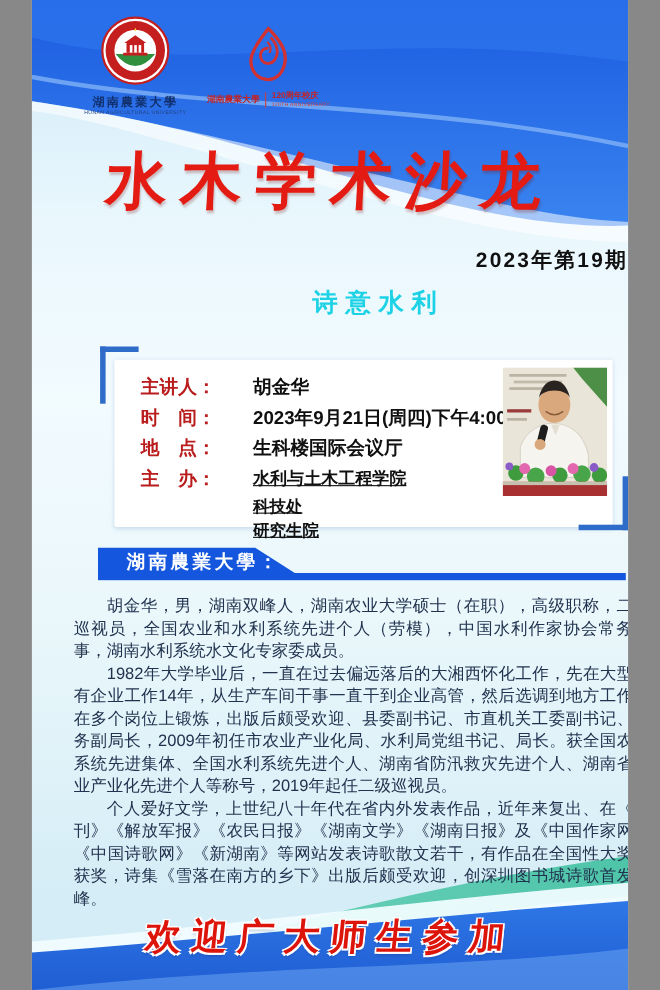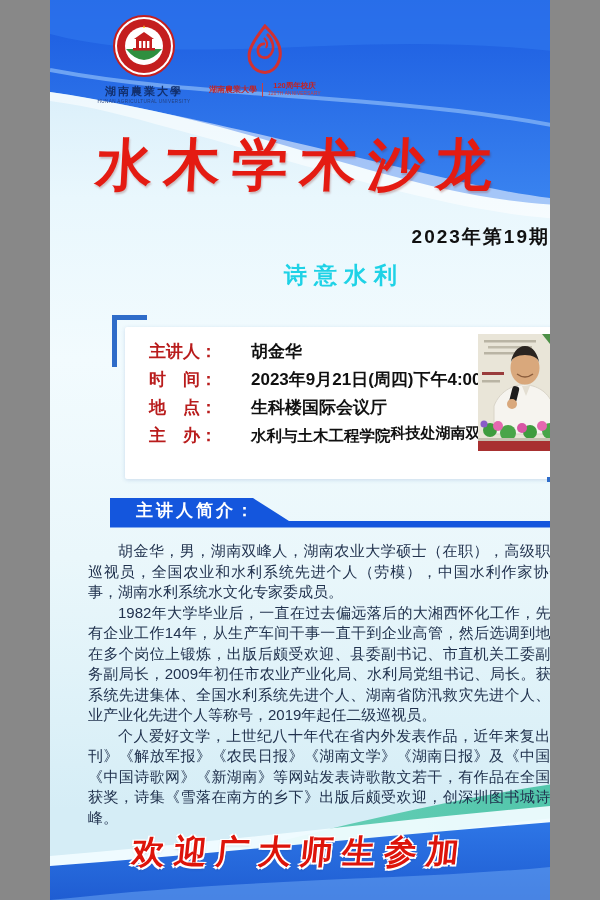--- a/index.html
+++ b/index.html
@@ -1,52 +1,53 @@
 <!DOCTYPE html>
 <html><head>
 <meta charset="utf-8">
 <style>
   html,body{margin:0;padding:0;}
   body{font-family:"Liberation Sans",sans-serif;background:#888;}
   .poster{
     position:relative;width:500px;height:900px;margin:0 auto;overflow:hidden;
     background:linear-gradient(180deg,#cfe9f8 0%,#e9f7fd 22%,#f2fbfe 40%,#eaf7fb 62%,#ddf1f8 80%,#d5edf6 90%);
+    padding-left:42px;
   }
   .bg{position:absolute;inset:0;z-index:0;}
   .layer{position:relative;z-index:2;}
 
   
   .seal-wrap{position:absolute;left:34px;top:14px;width:120px;text-align:center;color:#12306e;}
   .seal-caption{font-size:11px;font-weight:bold;letter-spacing:2px;margin-top:2px;color:#12306e;font-family:"DejaVu Serif",serif;}
   .seal-sub{font-size:4.6px;letter-spacing:.4px;color:#24407e;}
   .anniv-wrap{position:absolute;left:150px;top:24px;width:130px;text-align:center;}
   .anniv-row{display:flex;align-items:center;justify-content:center;gap:5px;margin-top:4px;}
   .anniv-cap{font-size:8px;font-weight:bold;color:#c32323;font-family:"DejaVu Serif",serif;white-space:nowrap;}
   .anniv-div{width:1px;height:14px;background:#c94040;}
   .anniv-right{text-align:left;}
-  .anniv-label{font-size:7.5px;font-weight:bold;color:#c32323;line-height:8px;text-align:center;}
+  .anniv-label{font-size:7.5px;font-weight:bold;color:#c32323;line-height:8px;}
   .anniv-sub{font-size:4.6px;color:#c94040;line-height:7px;letter-spacing:.3px;}
 
   
   .title{position:absolute;left:0;top:128px;width:100%;text-align:center;
     font-size:56px;font-weight:bold;color:#e41b12;letter-spacing:12px;
     font-family:"DejaVu Serif",serif;text-shadow:1px 2px 2px rgba(120,20,10,.25);transform:skewX(-3deg);}
   .issue{position:absolute;left:0;top:224px;width:100%;text-align:right;
     font-size:19px;font-weight:bold;color:#101010;letter-spacing:2px;}
   .topic{position:absolute;left:0;top:260px;width:100%;text-align:center;
     font-size:23px;font-weight:bold;color:#1ed2e6;letter-spacing:7px;margin-left:44px;}
 
   
   .card{position:absolute;left:75px;top:327px;width:453px;height:152px;background:#ffffff;
     border-radius:2px;box-shadow:0 1px 4px rgba(40,90,160,.18);}
   .card-rows{position:absolute;left:24px;top:11px;}
   .crow{display:flex;align-items:flex-start;line-height:28px;white-space:nowrap;}
   .clabel{color:#b91c1c;font-weight:bold;font-size:17px;}
   .cvalue{color:#101010;font-weight:bold;font-size:17px;margin-left:34px;}
-  .cvalue-stack{display:flex;flex-direction:row;}
+  .cvalue-stack{display:flex;flex-direction:column;text-decoration:underline;}
   .cvalue-stack .sub{font-size:15px;line-height:22px;color:#101010;font-weight:bold;}
   .cvalue-stack .first{line-height:28px;font-size:15.5px;}
   .bracket{position:absolute;z-index:3;}
   .bracket.tl{left:62px;top:315px;width:30px;height:47px;border-left:5px solid #2f6cc9;border-top:5px solid #2f6cc9;}
   .bracket.br{left:497px;top:433px;width:40px;height:44px;border-right:5px solid #2f6cc9;border-bottom:5px solid #2f6cc9;}
   .photo{position:absolute;right:5px;top:7px;width:95px;height:117px;overflow:hidden;}
 
   
   .banner{position:absolute;left:60px;top:497px;width:480px;height:31px;}
   .banner-text{position:absolute;left:26px;top:1px;line-height:25px;color:#ffffff;
@@ -147,21 +148,21 @@
       </div>
       <div class="crow">
         <span class="clabel">地　点：</span>
         <span class="cvalue">生科楼国际会议厅</span>
       </div>
       <div class="crow">
         <span class="clabel">主　办：</span>
         <span class="cvalue cvalue-stack">
           <span class="first">水利与土木工程学院</span>
           <span class="sub">科技处</span>
-          <span class="sub">湖南双峰人</span>
+          <span class="sub">研究生院</span>
         </span>
       </div>
     </div>
 
     <svg class="photo" width="95" height="117" viewBox="0 0 95 117">
       <rect width="95" height="117" fill="#e9e5d8"></rect>
       <polygon points="64,0 95,0 95,36 72,10" fill="#4d8f46"></polygon>
       <rect x="6" y="6" width="52" height="2.5" fill="#b9b4a4"></rect>
       <rect x="10" y="12" width="44" height="2.5" fill="#c0bbab"></rect>
       <rect x="6" y="18" width="50" height="2.5" fill="#b9b4a4"></rect>
@@ -186,21 +187,21 @@
       <circle cx="6" cy="90" r="3.5" fill="#8a5cc8"></circle>
       <rect x="0" y="104" width="95" height="13" fill="#a83030"></rect>
       <rect x="0" y="104" width="95" height="3" fill="#c5c0b0"></rect>
     </svg>
   </div>
 
   <div class="banner layer">
     <svg width="480" height="31" viewBox="0 0 480 31">
       <polygon points="0,1 143,1 179,24 480,24 480,30.5 0,30.5" fill="#1456dd"></polygon>
     </svg>
-    <span class="banner-text">主讲人简介：</span>
+    <span class="banner-text">湖南農業大學：</span>
   </div>
 
   <div class="bio layer">
     <p>胡金华，男，湖南双峰人，湖南农业大学硕士（在职），高级职称，二级巡视员，全国农业和水利系统先进个人（劳模），中国水利作家协会常务理事，湖南水利系统水文化专家委成员。</p>
     <p>1982年大学毕业后，一直在过去偏远落后的大湘西怀化工作，先在大型国有企业工作14年，从生产车间干事一直干到企业高管，然后选调到地方工作，在多个岗位上锻炼，出版后颇受欢迎、县委副书记、市直机关工委副书记、常务副局长，2009年初任市农业产业化局、水利局党组书记、局长。获全国农业系统先进集体、全国水利系统先进个人、湖南省防汛救灾先进个人、湖南省农业产业化先进个人等称号，2019年起任二级巡视员。</p>
     <p>个人爱好文学，上世纪八十年代在省内外发表作品，近年来复出、在《诗刊》《解放军报》《农民日报》《湖南文学》《湖南日报》及《中国作家网》《中国诗歌网》《新湖南》等网站发表诗歌散文若干，有作品在全国性大奖中获奖，诗集《雪落在南方的乡下》出版后颇受欢迎，创深圳图书城诗歌首发高峰。</p>
   </div>
 
   <div class="welcome">欢迎广大师生参加</div>
 

